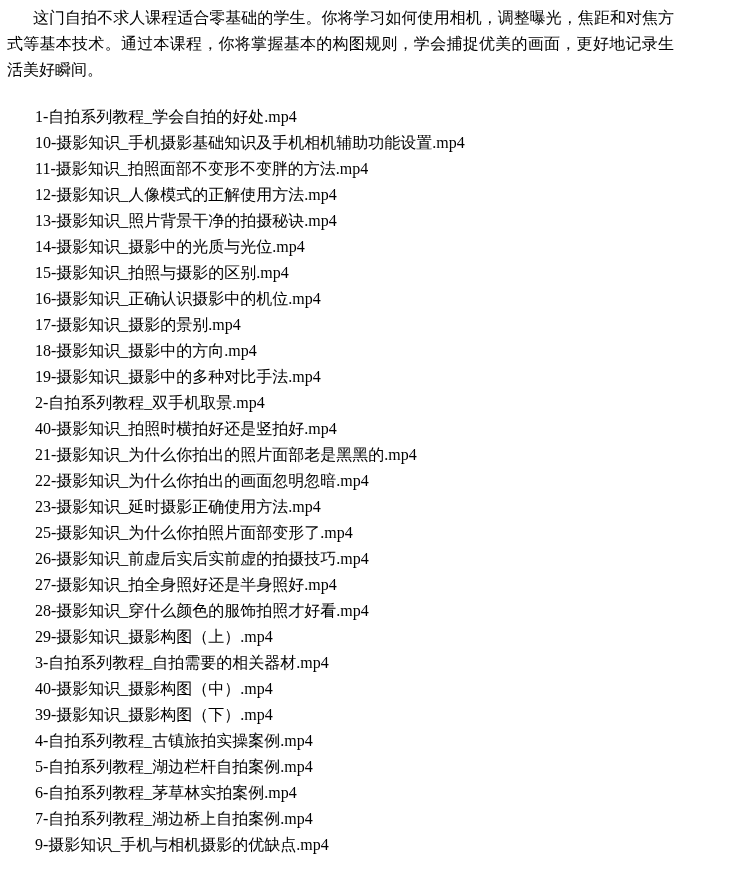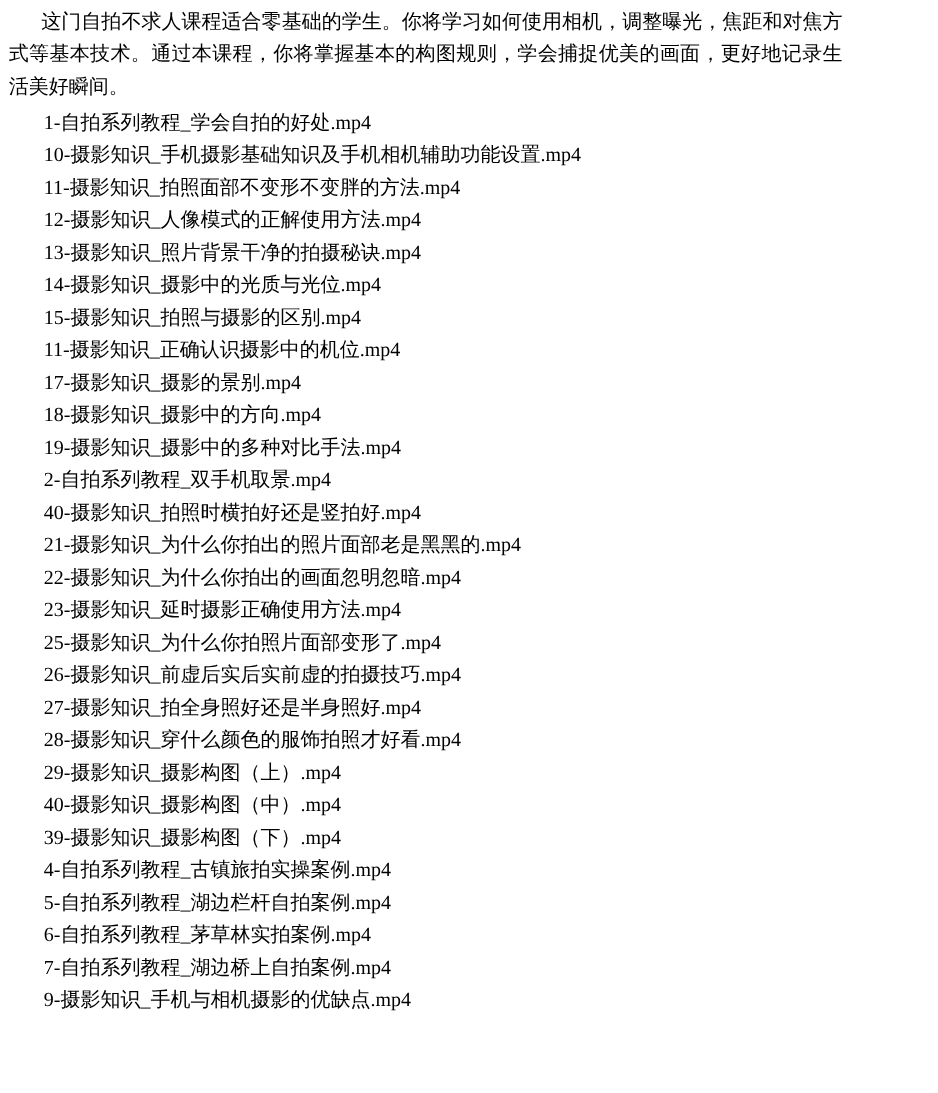--- a/index.html
+++ b/index.html
@@ -21,21 +21,21 @@
     padding: 5px 6px 0 7px;
   }
   .intro {
     margin: 0;
     line-height: 26px;
     text-indent: 26px;
     text-align: justify;
     letter-spacing: 0;
   }
   .file-list {
-    margin-top: 3px;
+    margin-top: 21px;
   }
   .file-item {
     line-height: 26px;
     padding-left: 28px;
     white-space: nowrap;
     overflow: hidden;
   }
 </style>
 </head>
 <body>
@@ -43,34 +43,35 @@
 <div class="page">
   <p class="intro">这门自拍不求人课程适合零基础的学生。你将学习如何使用相机，调整曝光，焦距和对焦方式等基本技术。通过本课程，你将掌握基本的构图规则，学会捕捉优美的画面，更好地记录生活美好瞬间。</p>
   <div class="file-list">
       <div class="file-item">1-自拍系列教程_学会自拍的好处.mp4</div>
       <div class="file-item">10-摄影知识_手机摄影基础知识及手机相机辅助功能设置.mp4</div>
       <div class="file-item">11-摄影知识_拍照面部不变形不变胖的方法.mp4</div>
       <div class="file-item">12-摄影知识_人像模式的正解使用方法.mp4</div>
       <div class="file-item">13-摄影知识_照片背景干净的拍摄秘诀.mp4</div>
       <div class="file-item">14-摄影知识_摄影中的光质与光位.mp4</div>
       <div class="file-item">15-摄影知识_拍照与摄影的区别.mp4</div>
-      <div class="file-item">11-摄影知识_正确认识摄影中的机位.mp4</div>
+      <div class="file-item">16-摄影知识_正确认识摄影中的机位.mp4</div>
       <div class="file-item">17-摄影知识_摄影的景别.mp4</div>
       <div class="file-item">18-摄影知识_摄影中的方向.mp4</div>
       <div class="file-item">19-摄影知识_摄影中的多种对比手法.mp4</div>
       <div class="file-item">2-自拍系列教程_双手机取景.mp4</div>
       <div class="file-item">40-摄影知识_拍照时横拍好还是竖拍好.mp4</div>
       <div class="file-item">21-摄影知识_为什么你拍出的照片面部老是黑黑的.mp4</div>
       <div class="file-item">22-摄影知识_为什么你拍出的画面忽明忽暗.mp4</div>
       <div class="file-item">23-摄影知识_延时摄影正确使用方法.mp4</div>
       <div class="file-item">25-摄影知识_为什么你拍照片面部变形了.mp4</div>
       <div class="file-item">26-摄影知识_前虚后实后实前虚的拍摄技巧.mp4</div>
       <div class="file-item">27-摄影知识_拍全身照好还是半身照好.mp4</div>
       <div class="file-item">28-摄影知识_穿什么颜色的服饰拍照才好看.mp4</div>
       <div class="file-item">29-摄影知识_摄影构图（上）.mp4</div>
+      <div class="file-item">3-自拍系列教程_自拍需要的相关器材.mp4</div>
       <div class="file-item">40-摄影知识_摄影构图（中）.mp4</div>
       <div class="file-item">39-摄影知识_摄影构图（下）.mp4</div>
       <div class="file-item">4-自拍系列教程_古镇旅拍实操案例.mp4</div>
       <div class="file-item">5-自拍系列教程_湖边栏杆自拍案例.mp4</div>
       <div class="file-item">6-自拍系列教程_茅草林实拍案例.mp4</div>
       <div class="file-item">7-自拍系列教程_湖边桥上自拍案例.mp4</div>
       <div class="file-item">9-摄影知识_手机与相机摄影的优缺点.mp4</div>
     </div>
 </div>
 

